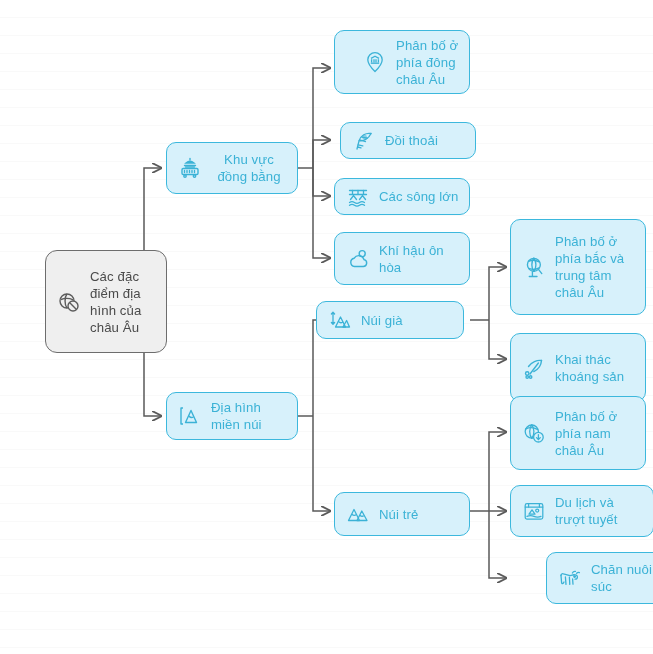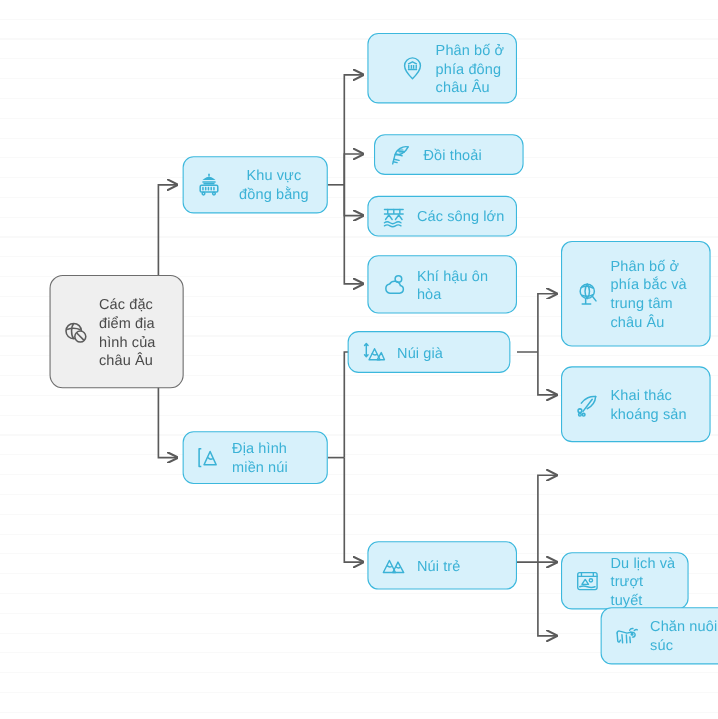--- a/index.html
+++ b/index.html
@@ -239,22 +239,35 @@
         <path d="M19.5 4.5 C19.2 8.8 16.2 13.4 11.8 15.6"></path>
         <path d="M16.4 7 L8 18"></path>
         <circle cx="5.2" cy="17.4" r="1.7"></circle>
         <circle cx="5.2" cy="21" r="1.2"></circle>
         <circle cx="8.6" cy="21" r="1.2"></circle>
       </svg>
     </span>
     <span class="lbl">Khai thác khoáng sản</span>
   </div>
 
-
-  <div class="node cy" style="left:510px; top:502px; width:116px; height:52px;">
+  <div class="node cy" style="left:510px; top:396px; width:136px; height:74px;">
+    <span class="ico">
+      <svg class="gl" width="24" height="24" viewBox="0 0 24 24" fill="none" stroke="#3bb2d6" stroke-width="1.3" stroke-linecap="round">
+        <circle cx="9.8" cy="10.6" r="6.6"></circle>
+        <path d="M3.8 7.8 C7.4 6.2 12 6.4 15.4 8.4"></path>
+        <path d="M9.8 4 C7 7 7 14.2 9.8 17.2"></path>
+        <path d="M9.8 4 C12.6 7 12.6 14.2 9.8 17.2"></path>
+        <circle cx="16.4" cy="16.2" r="4.8" fill="#d7f1fb"></circle>
+        <path d="M16.4 13.6 L16.4 18.4 M14.5 16.6 L16.4 18.6 L18.3 16.6"></path>
+      </svg>
+    </span>
+    <span class="lbl">Phân bố ở phía nam châu Âu</span>
+  </div>
+
+  <div class="node cy" style="left:510px; top:485px; width:144px; height:52px;">
     <span class="ico">
       <svg class="gl" width="24" height="24" viewBox="0 0 24 24" fill="none" stroke="#3bb2d6" stroke-width="1.25" stroke-linecap="round" stroke-linejoin="round">
         <rect x="3.2" y="4.6" width="17.6" height="15.4" rx="1.8"></rect>
         <path d="M3.2 8 L20.8 8"></path>
         <path d="M6.6 4.6 L6.6 8 M17.4 4.6 L17.4 8"></path>
         <path d="M7 15.2 L10 10.8 L13 15.2 Z"></path>
         <circle cx="15.2" cy="11.6" r="1.5"></circle>
         <path d="M5 17.4 Q8.5 16 12 17.4 T19 17.4"></path>
       </svg>
     </span>

